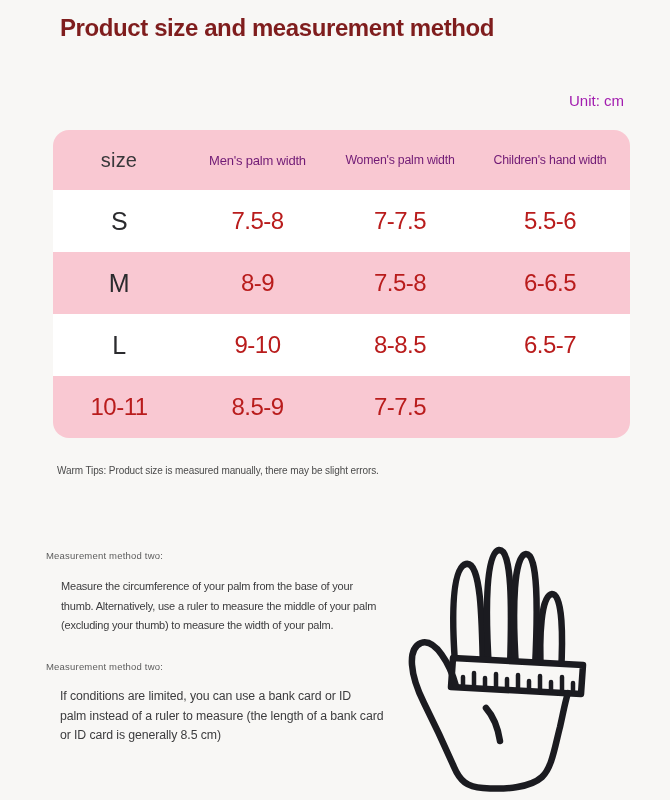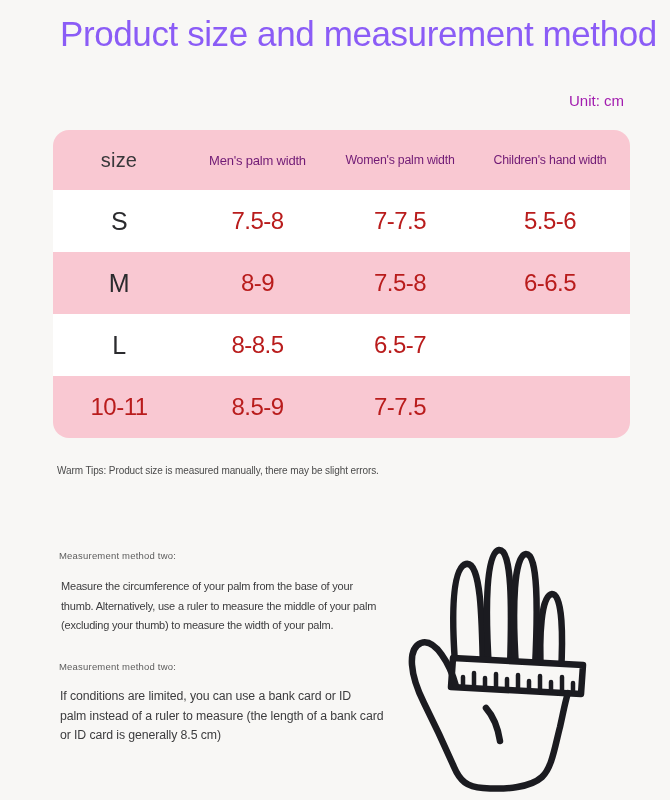--- a/index.html
+++ b/index.html
@@ -4,22 +4,22 @@
 <style>
   html,body{margin:0;padding:0;}
   body{
     width:670px;height:800px;position:relative;overflow:hidden;
     background:#f8f7f5;
     font-family:"Liberation Sans","DejaVu Sans",sans-serif;
     -webkit-font-smoothing:antialiased;
   }
   .page-title{
     position:absolute;left:60px;top:14px;
-    font-size:35px;font-weight:400;letter-spacing:-0.4px;
-    color:#8b5cf6;
+    font-size:24px;font-weight:700;letter-spacing:-0.4px;
+    color:#7f1d1d;
   }
   .unit-label{
     position:absolute;right:46px;top:92px;
     font-size:15px;font-weight:400;
     color:#a21caf;
   }
   .size-table{
     position:absolute;left:53px;top:130px;width:577px;
     border-radius:16px;overflow:hidden;
   }
@@ -34,21 +34,21 @@
   .hcell-size{font-size:20px;color:#38383a;letter-spacing:0.2px;}
   .hcell{font-size:13px;color:#701a75;letter-spacing:-0.2px;}
   .hcell.small{font-size:12.3px;}
   .cell-size{font-size:25px;color:#2b2b2e;letter-spacing:-0.5px;}
   .cell-val{font-size:24px;color:#b91c1c;letter-spacing:-0.5px;}
   .warm-tips{
     position:absolute;left:57px;top:465px;width:460px;
     font-size:10px;color:#4b4b4b;letter-spacing:-0.1px;
   }
   .method-label{
-    position:absolute;left:59px;
+    position:absolute;left:46px;
     font-size:9.5px;color:#5d5d5d;letter-spacing:0.2px;
   }
   .method-label.m1{top:550px;}
   .method-label.m2{top:661px;}
   .para{position:absolute;color:#3c3c3e;}
   .para .pline{white-space:nowrap;}
   .para.p1{left:61px;top:577px;font-size:11px;line-height:19.5px;letter-spacing:-0.2px;}
   .para.p2{left:60px;top:687px;font-size:12.3px;line-height:19.5px;letter-spacing:-0.1px;}
   .hand-illustration{
     position:absolute;left:397px;top:534px;width:205px;height:262px;
@@ -78,20 +78,21 @@
 
   <div class="trow data even">
     <div class="cell-size">M</div>
     <div class="cell-val">8-9</div>
     <div class="cell-val">7.5-8</div>
     <div class="cell-val">6-6.5</div>
   </div>
 
   <div class="trow data odd">
     <div class="cell-size">L</div>
+    <div class="cell-val">9-10</div>
     <div class="cell-val">8-8.5</div>
     <div class="cell-val">6.5-7</div>
   </div>
 
   <div class="trow data even">
     <div class="cell-val">10-11</div>
     <div class="cell-val">8.5-9</div>
     <div class="cell-val">7-7.5</div>
   </div>
 </div>

